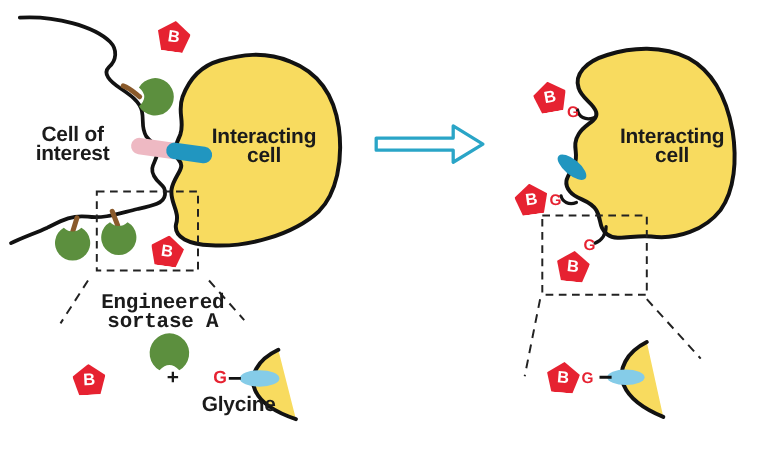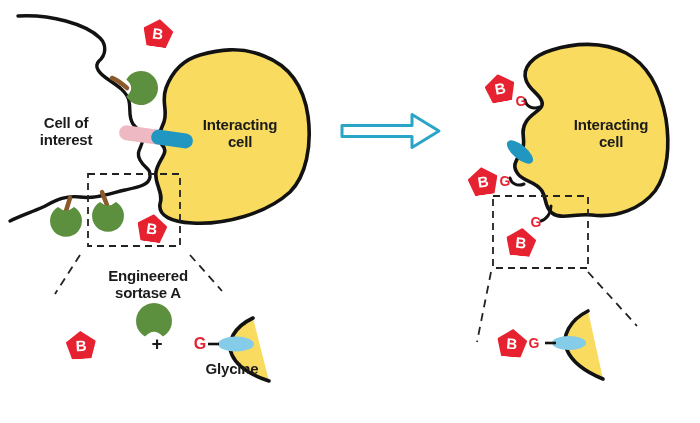--- a/index.html
+++ b/index.html
@@ -4,21 +4,21 @@
 <style>
   html,body { margin:0; padding:0; background:#fff; }
   .stage {
     position:relative; width:700px; height:423px; background:#ffffff;
     font-family:"Liberation Sans", sans-serif; overflow:hidden;
   }
   .stage svg.art { position:absolute; left:0; top:0; }
   .lbl {
     position:absolute; font-weight:bold; color:#1b1b1b; text-align:center;
     white-space:pre-line; transform:translateX(-50%);
-    font-size:15px; line-height:17px; letter-spacing:-0.2px;
+    font-size:19px; line-height:17px; letter-spacing:-0.2px;
   }
   .pent {
     position:absolute; width:30px; height:28px;
     display:flex; align-items:center; justify-content:center;
     clip-path: polygon(50% 0%, 100% 38%, 82% 100%, 18% 100%, 0% 38%);
     background:#e62231; color:#ffffff; font-weight:bold; font-size:15px;
     line-height:1;
   }
   .gtag {
     position:absolute; font-weight:bold; font-size:14px; color:#e62231;
@@ -107,18 +107,18 @@
   <span class="gtag" style="left:536px; top:222px;">G</span>
   <span class="gtag" style="left:534px; top:343px;">G</span>
   <span class="gtag g-big" style="left:200px; top:344px;">G</span>
 
   <div class="lbl" style="left:66px; top:114px;">Cell of
 interest</div>
   <div class="lbl" style="left:240px; top:116px;">Interacting
 cell</div>
   <div class="lbl" style="left:611px; top:116px;">Interacting
 cell</div>
-  <div class="lbl" style="left:148px; top:267px;">Engineered
+  <div class="lbl" style="left:148px; top:267px;font-family:Liberation Mono, monospace;">Engineered
 sortase A</div>
   <div class="lbl plus" style="left:157px; top:334px;">+</div>
-  <div class="lbl" style="left:232px; top:360px;">Glycine</div>
+  <div class="lbl" style="left:217px; top:360px;">Glycine</div>
 
 </div>
 
 </body></html>

